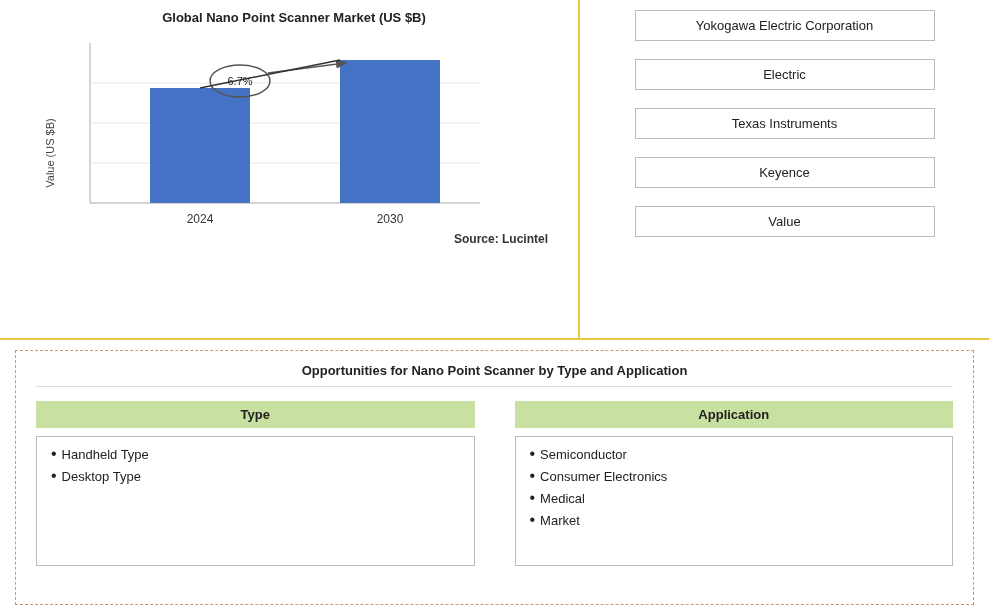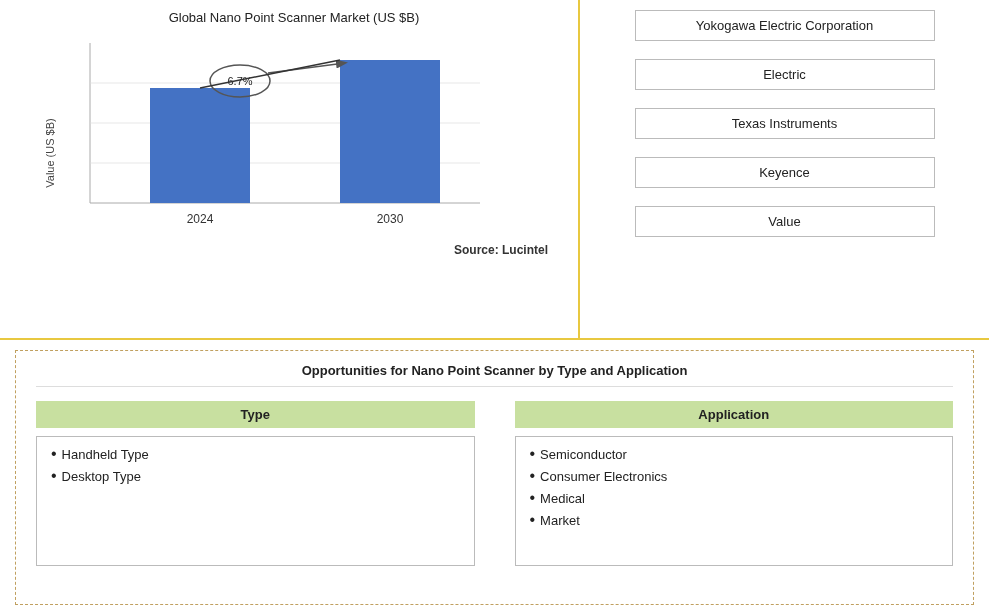--- a/index.html
+++ b/index.html
@@ -22,21 +22,21 @@
     
     .chart-area {
       flex: 0 0 580px;
       padding: 10px 10px 10px 20px;
       position: relative;
       border-right: 2px solid #e8c840;
     }
 
     .chart-title {
       text-align: center;
-      font-weight: normal;
+      font-weight: bold;
       font-size: 13px;
       margin-bottom: 8px;
       color: #222;
     }
 
     .chart-wrapper {
       position: relative;
       width: 100%;
       height: 240px;
       margin-top: 5px;
@@ -55,21 +55,21 @@
     .chart-svg-container {
       position: absolute;
       left: 30px;
       top: 0;
       width: calc(100% - 30px);
       height: 220px;
     }
 
     .source-text {
       position: absolute;
-      bottom: 16px;
+      bottom: 27px;
       right: 20px;
       font-weight: bold;
       font-size: 12px;
       color: #333;
     }
 
     
     .players-area {
       flex: 1;
       padding: 10px 20px;

